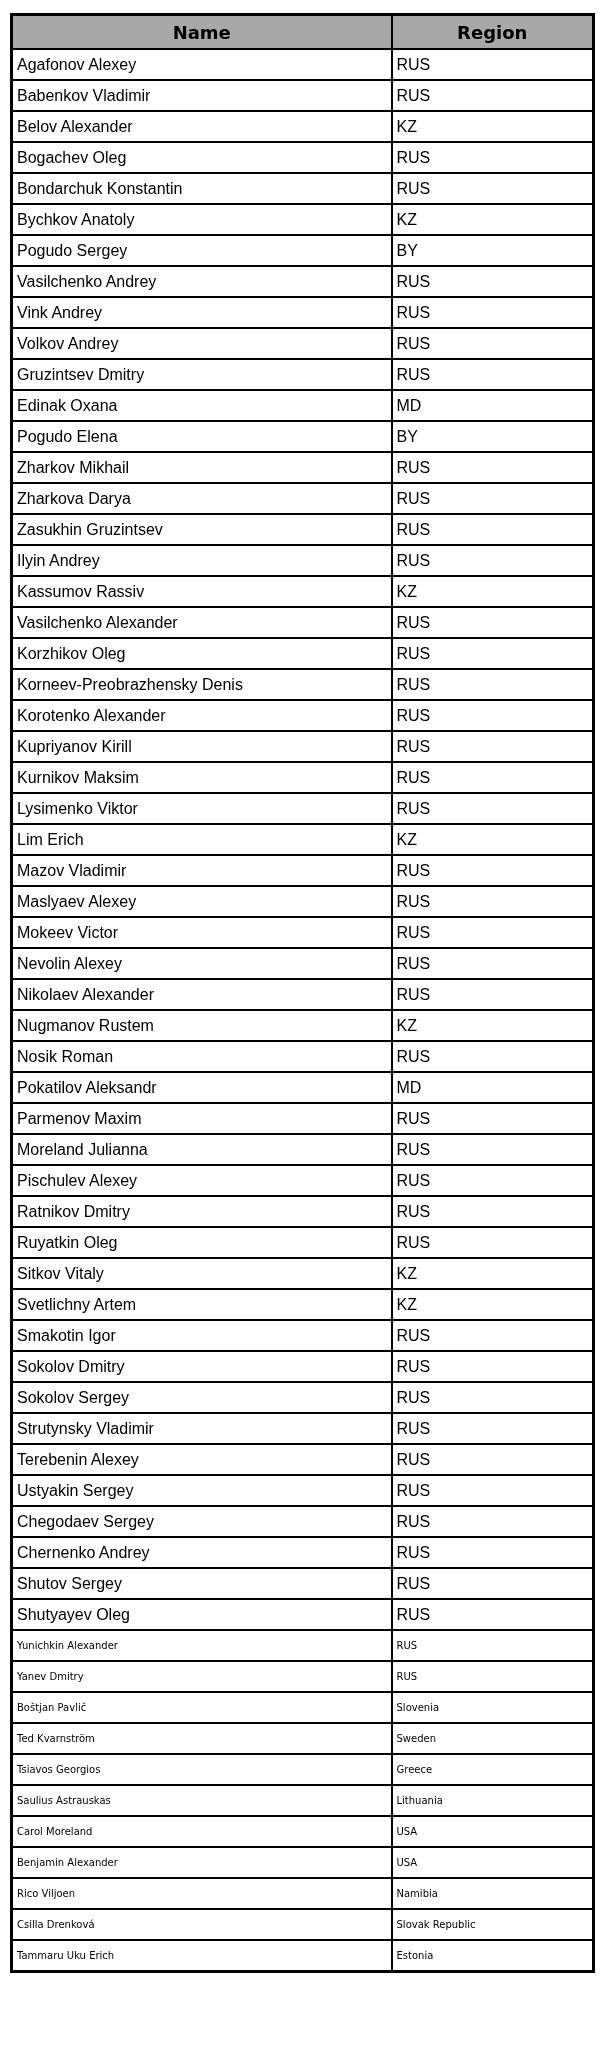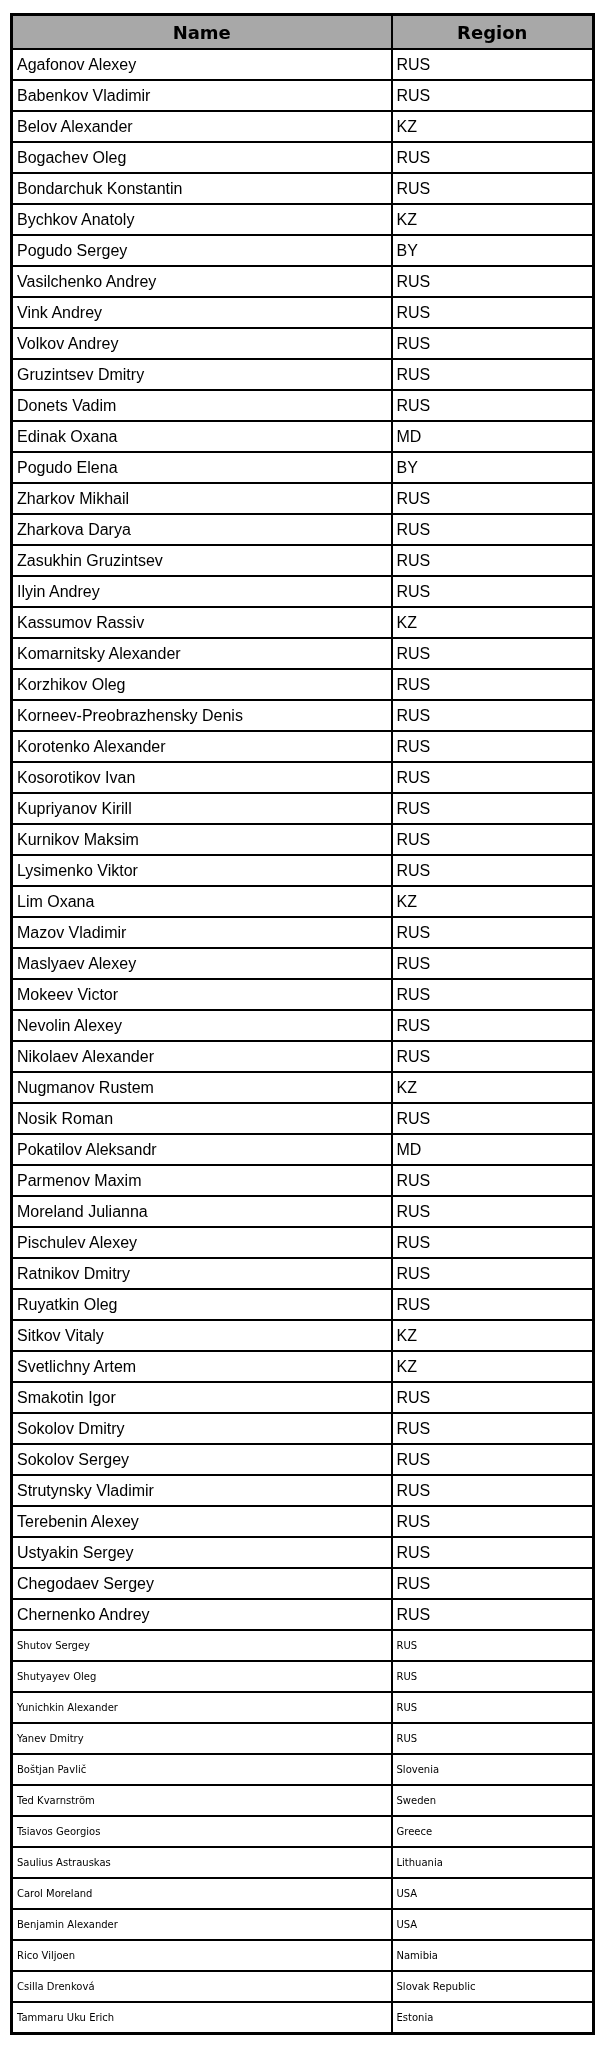--- a/index.html
+++ b/index.html
@@ -107,24 +107,20 @@
         </tr>
         <tr>
           <td>Volkov Andrey</td>
           <td>RUS</td>
         </tr>
         <tr>
           <td>Gruzintsev Dmitry</td>
           <td>RUS</td>
         </tr>
         <tr>
-          <td>Donets Vadim</td>
-          <td>RUS</td>
-        </tr>
-        <tr>
           <td>Edinak Oxana</td>
           <td>MD</td>
         </tr>
         <tr>
           <td>Pogudo Elena</td>
           <td>BY</td>
         </tr>
         <tr>
           <td>Zharkov Mikhail</td>
           <td>RUS</td>
@@ -139,53 +135,49 @@
         </tr>
         <tr>
           <td>Ilyin Andrey</td>
           <td>RUS</td>
         </tr>
         <tr>
           <td>Kassumov Rassiv</td>
           <td>KZ</td>
         </tr>
         <tr>
-          <td>Komarnitsky Alexander</td>
+          <td>Vasilchenko Alexander</td>
           <td>RUS</td>
         </tr>
         <tr>
           <td>Korzhikov Oleg</td>
           <td>RUS</td>
         </tr>
         <tr>
           <td>Korneev-Preobrazhensky Denis</td>
           <td>RUS</td>
         </tr>
         <tr>
           <td>Korotenko Alexander</td>
           <td>RUS</td>
         </tr>
         <tr>
-          <td>Kosorotikov Ivan</td>
-          <td>RUS</td>
-        </tr>
-        <tr>
           <td>Kupriyanov Kirill</td>
           <td>RUS</td>
         </tr>
         <tr>
           <td>Kurnikov Maksim</td>
           <td>RUS</td>
         </tr>
         <tr>
           <td>Lysimenko Viktor</td>
           <td>RUS</td>
         </tr>
         <tr>
-          <td>Lim Oxana</td>
+          <td>Lim Erich</td>
           <td>KZ</td>
         </tr>
         <tr>
           <td>Mazov Vladimir</td>
           <td>RUS</td>
         </tr>
         <tr>
           <td>Maslyaev Alexey</td>
           <td>RUS</td>
         </tr>

